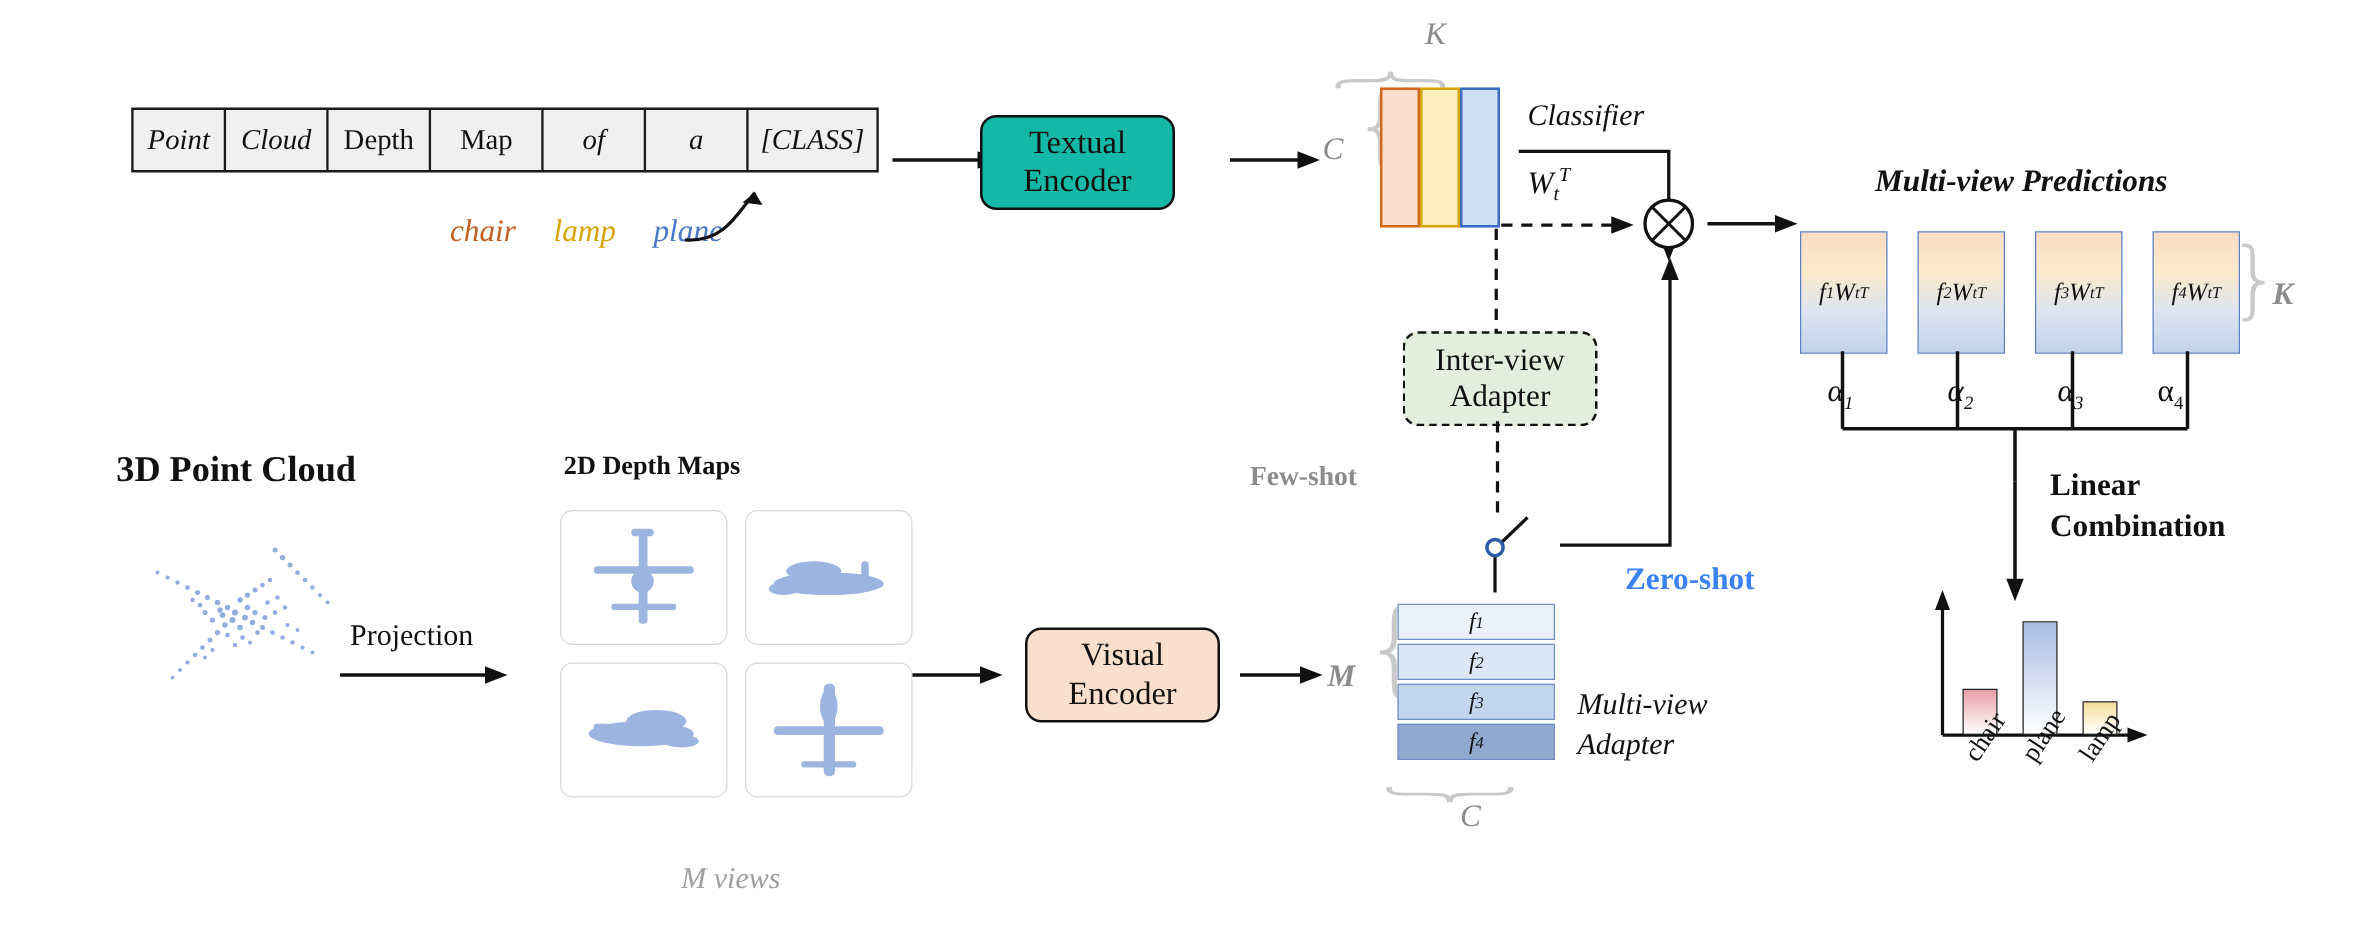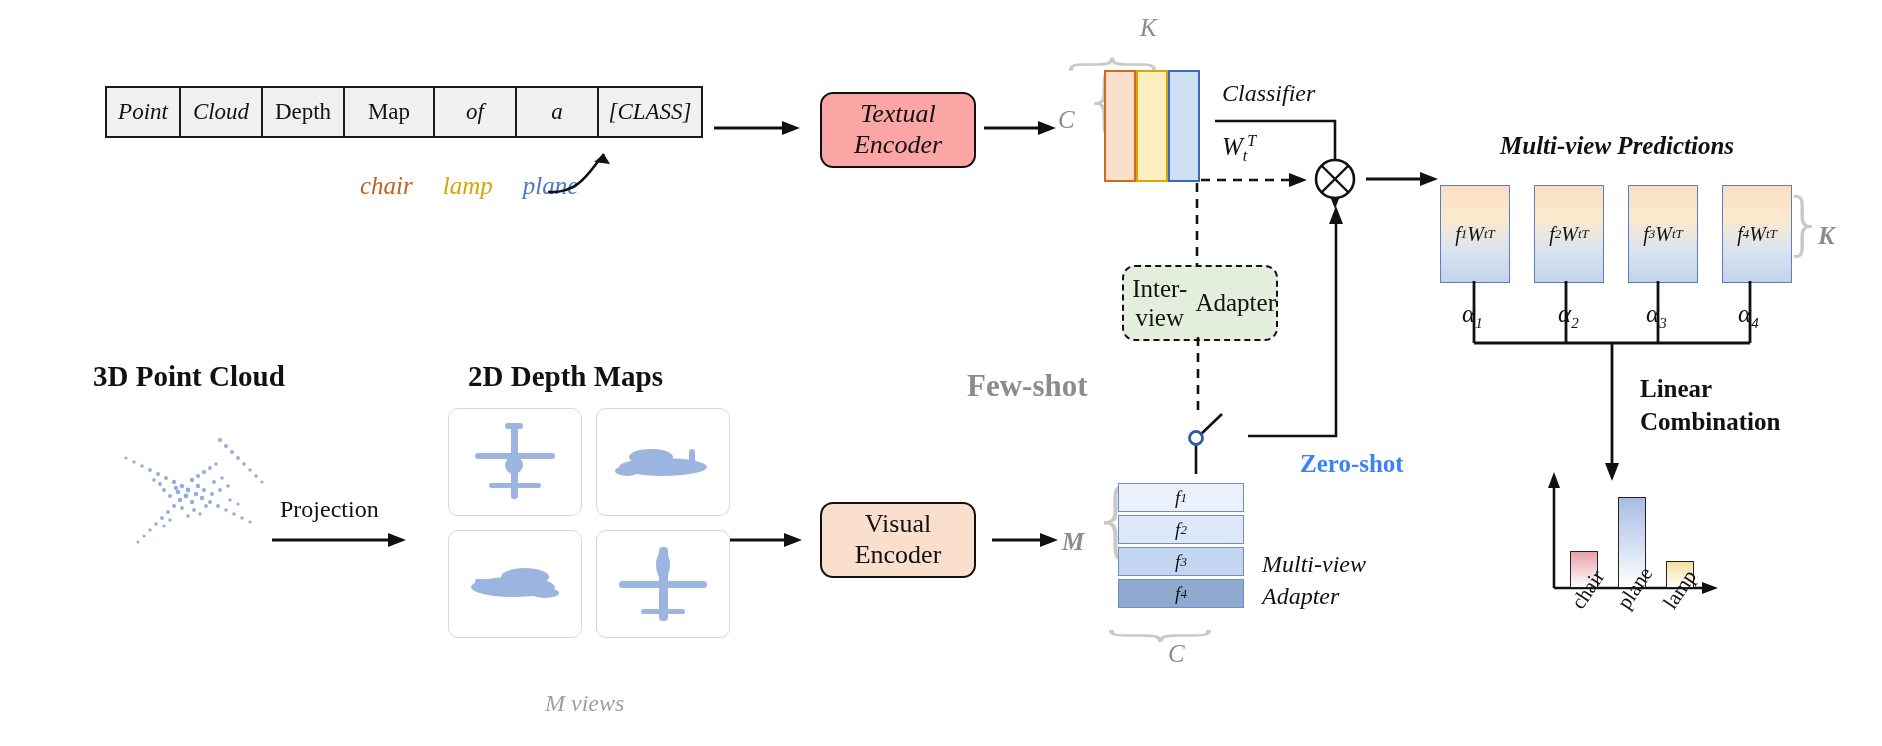--- a/index.html
+++ b/index.html
@@ -14,26 +14,26 @@
       text-align:center;font-size:23px;background:#f0f0f0;}
   #prompt-template .cell:last-child{border-right:none;text-align:center;}
   .it{font-style:italic;}
 
   
   .classword{font-style:italic;font-size:25px;font-weight:500;}
 
   
   .encoder{border:2.5px solid #111;border-radius:13px;font-size:26px;line-height:1.18;
            width:152px;height:72px;flex-direction:column;}
-  #textual-encoder{left:820px;top:92px;background:#fca5a5;font-style:italic;}
+  #textual-encoder{left:784px;top:92px;background:#14b8a6;}
   #visual-encoder{left:820px;top:502px;background:#fbdfcd;}
 
   
   #inter-view-adapter{left:1122px;top:265px;width:152px;height:72px;background:#e3efdc;
-      border:2.5px dashed #111;border-radius:13px;font-size:25px;line-height:1.18;flex-direction:row;}
+      border:2.5px dashed #111;border-radius:13px;font-size:25px;line-height:1.18;flex-direction:column;}
 
   
   #classifier-matrix{left:1104px;top:70px;display:flex;}
   #classifier-matrix .col{width:28px;height:108px;}
 
   
   #feature-stack{left:1118px;top:483px;}
   #feature-stack .frow{width:124px;height:27px;margin-bottom:3px;border:1.4px solid #6f8fc4;
       font-size:19px;font-style:italic;}
 
@@ -141,21 +141,21 @@
   <line x1="20" y1="29" x2="44" y2="6" stroke="#111" stroke-width="2.6"></line>
   <circle cx="18" cy="30" r="6.5" stroke="#2a5ca8" stroke-width="2.8" fill="#fff"></circle>
 </svg>
 
 <svg class="abs" style="left:1228px;top:198px;" width="120" height="242">
   <path d="M110,238 L110,238 L110,238" stroke="none"></path>
   <path d="M20,238 L108,238 L108,26" stroke="#111" stroke-width="2.6" fill="none"></path>
   <path d="M108,8 L101,26 L115,26 Z" fill="#111"></path>
 </svg>
 
-<div class="abs gray-lbl" style="left:967px;top:368px;font-size:31px;font-style:normal;font-weight:bold;color:#8c8c8c;">Few-shot</div>
+<div class="abs gray-lbl" style="left:1000px;top:368px;font-size:22px;font-style:normal;font-weight:bold;color:#8c8c8c;">Few-shot</div>
 <div class="abs gray-lbl" style="left:1300px;top:450px;font-size:25px;font-style:normal;font-weight:bold;color:#3b82f6;">Zero-shot</div>
 
 <div class="abs" style="left:93px;top:360px;font-size:29px;font-weight:bold;">3D Point Cloud</div>
 
 <svg class="abs" id="point-cloud" style="left:70px;top:420px;" width="220" height="150">
   <g fill="#93aede">
     <circle cx="118" cy="70" r="2.4"></circle>
       <circle cx="112" cy="66" r="2.2"></circle>
       <circle cx="126" cy="74" r="2.3"></circle>
     <circle cx="104" cy="62" r="2.2"></circle>
@@ -219,21 +219,21 @@
       <circle cx="94" cy="106" r="1.6"></circle>
   </g>
 </svg>
 
 <div class="abs" style="left:280px;top:496px;font-size:24px;">Projection</div>
 <svg class="abs" style="left:272px;top:530px;" width="140" height="22">
   <line x1="0" y1="10" x2="118" y2="10" stroke="#111" stroke-width="2.8"></line>
   <path d="M134,10 L116,3 L116,17 Z" fill="#111"></path>
 </svg>
 
-<div class="abs" style="left:468px;top:360px;font-size:29px;font-weight:bold;">2D Depth Maps</div>
+<div class="abs" style="left:451px;top:360px;font-size:21px;font-weight:bold;">2D Depth Maps</div>
 
 <div class="abs" id="depth-grid" style="left:448px;top:408px;display:grid;grid-template-columns:134px 134px;grid-template-rows:108px 108px;gap:14px;">
   <div style="border:1.5px solid #d8d8d8;border-radius:10px;position:relative;">
     <svg width="134" height="108">
         <g fill="#9bb4e0">
       <rect x="62" y="18" width="7" height="72" rx="3"></rect>
       <rect x="26" y="44" width="80" height="6" rx="3"></rect>
       <rect x="40" y="74" width="52" height="5" rx="2.5"></rect>
       <rect x="56" y="14" width="18" height="6" rx="3"></rect>
       <circle cx="65" cy="56" r="9"></circle>
@@ -361,21 +361,21 @@
   <line x1="218" y1="0" x2="218" y2="62" stroke="#111" stroke-width="2.8"></line>
   <line x1="310" y1="0" x2="310" y2="62" stroke="#111" stroke-width="2.8"></line>
   <line x1="34" y1="62" x2="310" y2="62" stroke="#111" stroke-width="2.8"></line>
   <line x1="172" y1="62" x2="172" y2="104" stroke="#111" stroke-width="2.8"></line>
 </svg>
 
 <div class="abs" id="alpha-row" style="left:1462px;top:300px;">
     <span style="position: absolute; left: 0px; top: 0px; font-size: 25px; font-style: italic;"><span>α</span><sub style="font-size: 15px;">1</sub></span>
     <span style="position: absolute; left: 96px; top: 0px; font-size: 25px; font-style: italic;"><span>α</span><sub style="font-size: 15px;">2</sub></span>
     <span style="position: absolute; left: 184px; top: 0px; font-size: 25px; font-style: italic;"><span>α</span><sub style="font-size: 15px;">3</sub></span>
-    <span style="position: absolute; left: 276px; top: 0px; font-size: 25px; font-style: italic;"><span>α</span><sub style="font-size: 15px;">4</sub></span>
+    <span style="position: absolute; left: 264px; top: 0px; font-size: 25px; "><span>α</span><sub style="font-size: 15px;">4</sub></span>
   </div>
 
 <svg class="abs" style="left:1600px;top:385px;" width="24" height="100">
   <line x1="12" y1="0" x2="12" y2="80" stroke="#111" stroke-width="2.8"></line>
   <path d="M12,96 L5,78 L19,78 Z" fill="#111"></path>
 </svg>
 <div class="abs" style="left:1640px;top:372px;font-size:25px;line-height:1.32;font-weight:bold;">
   <div>Linear</div>
   <div>Combination</div>
 </div>

